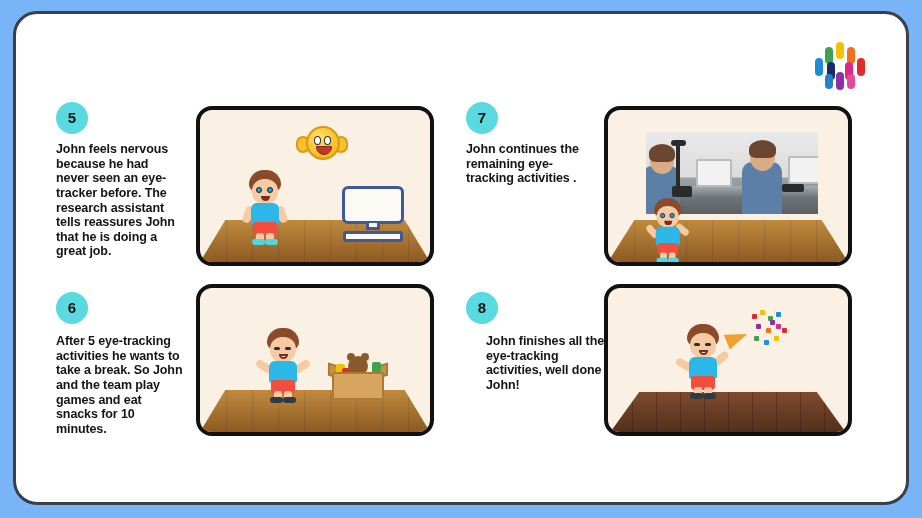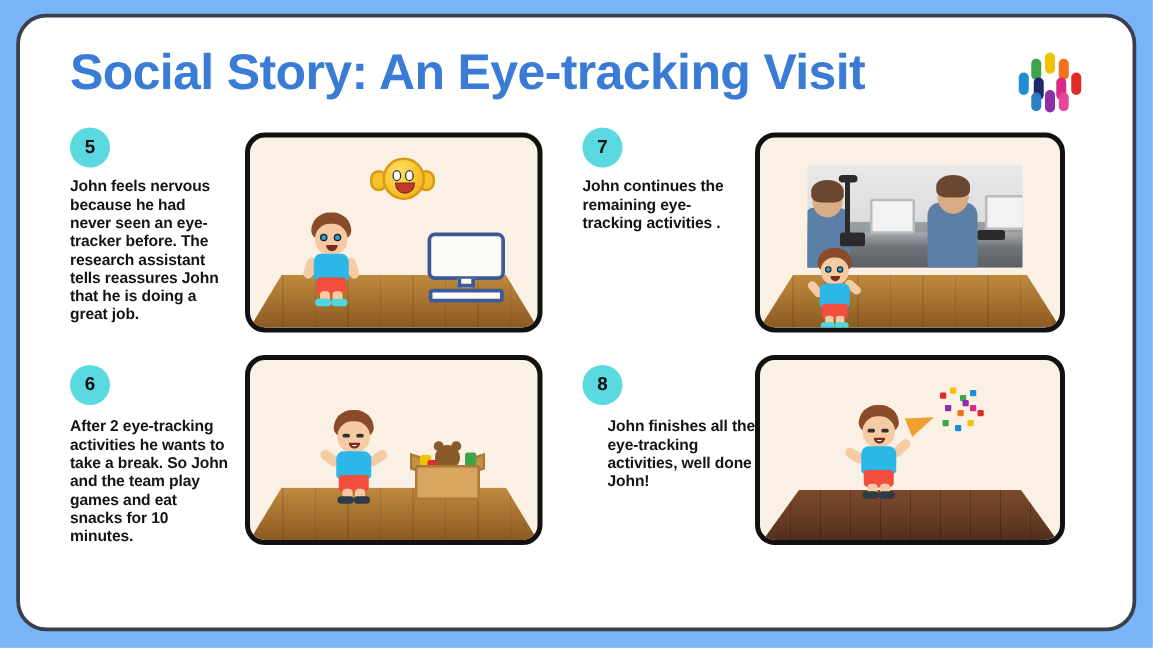--- a/index.html
+++ b/index.html
@@ -262,21 +262,20 @@
     position: absolute; left: 0; bottom: 0; width: 100%; height: 34%;
     background: linear-gradient(180deg, #A7ADB1 0%, #6F7579 40%, #595F63 100%);
   }
 </style>
 </head>
 <body>
 
 <div id="slide">
   <div id="card">
 
-    <div id="title">Social Story: An Eye-tracking Visit</div>
 
     <div id="logo">
 
       <div class="dot" style="left:22px; top:0px;  height:17px; background:#F2C200;"></div>
       <div class="dot" style="left:11px; top:5px;  height:17px; background:#3FA34D;"></div>
       <div class="dot" style="left:33px; top:5px;  height:17px; background:#F2711C;"></div>
 
       <div class="dot" style="left:1px;  top:16px; height:18px; background:#1F8DD6;"></div>
       <div class="dot" style="left:43px; top:16px; height:18px; background:#E02B2B;"></div>
 
@@ -323,21 +322,21 @@
         <div class="computer" style="left:142px; top:76px;">
           <div class="screen"></div>
           <div class="stand"></div>
           <div class="keyboard"></div>
         </div>
       </div>
     </div>
 
     <div class="step">
       <div class="badge" style="left:40px; top:278px;">6</div>
-      <div class="caption" style="left:40px; top:320px; width:128px;">After 2 eye-tracking activities he wants to take a break. So John and the team play games and eat snacks for 10 minutes.</div>
+      <div class="caption" style="left:40px; top:320px; width:128px;">After 5 eye-tracking activities he wants to take a break. So John and the team play games and eat snacks for 10 minutes.</div>
 
       <div class="panel" style="left:180px; top:270px; width:238px; height:152px;">
         <div class="floor"></div>
 
         <div class="boy" style="left:60px; top:40px;">
           <div class="arm l" style="transform:rotate(-55deg); top:30px; left:0px;"></div>
           <div class="arm r" style="transform:rotate(55deg); top:30px; left:38px;"></div>
           <div class="hair"></div>
             <div class="face"></div>
           <div class="eye l" style="background:#2f2f2f; border:none; height:3px; border-radius:2px; top:19px;"></div>

